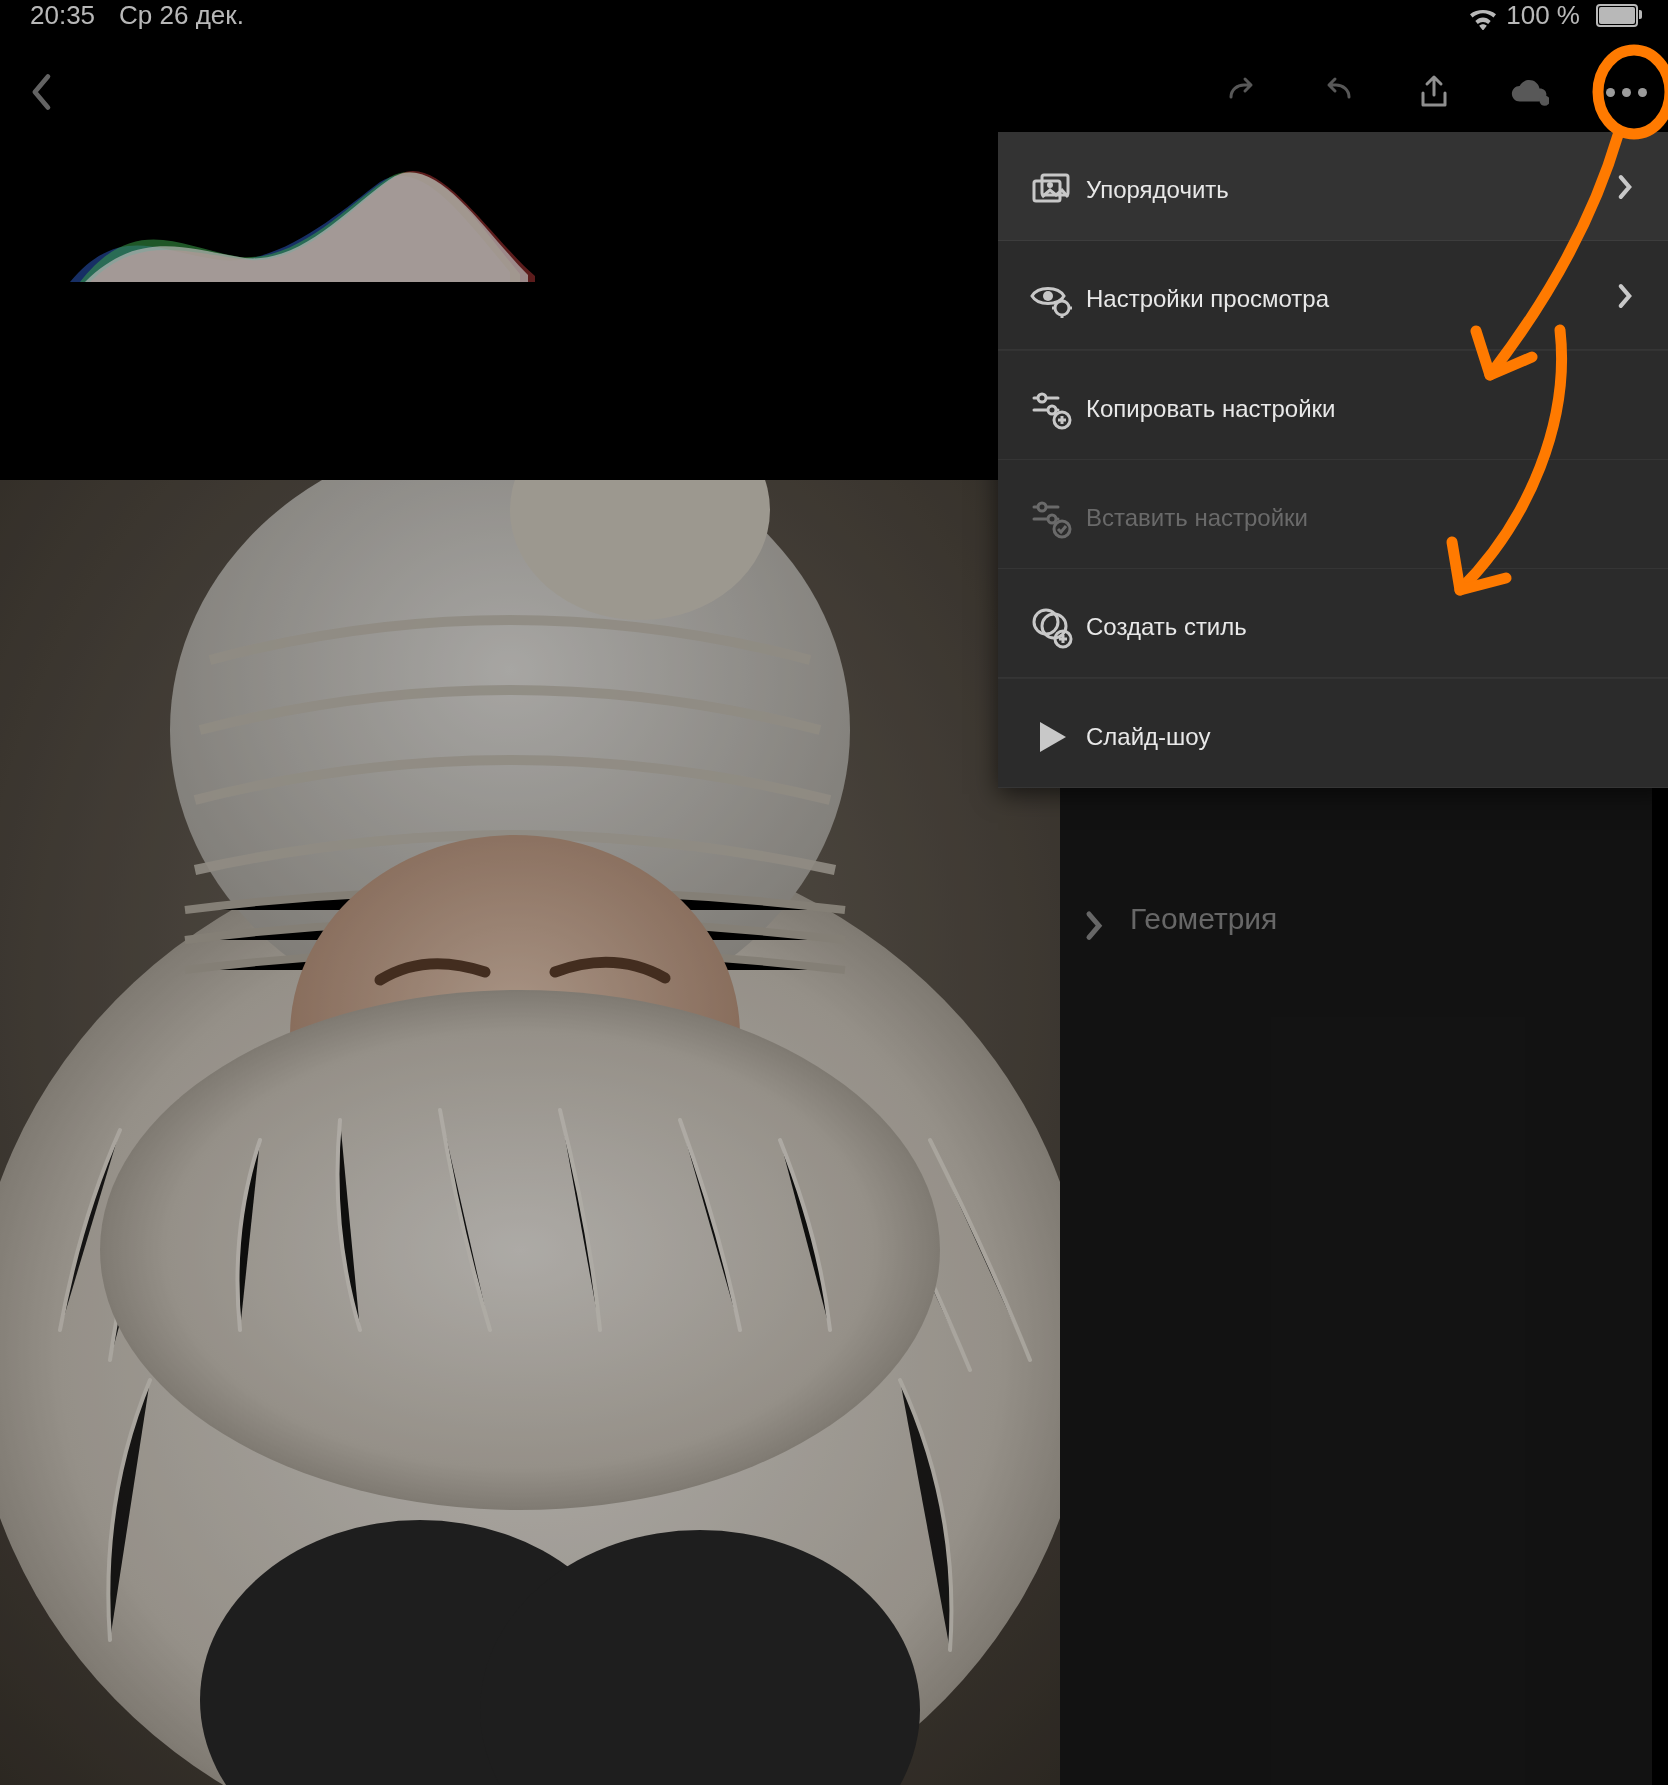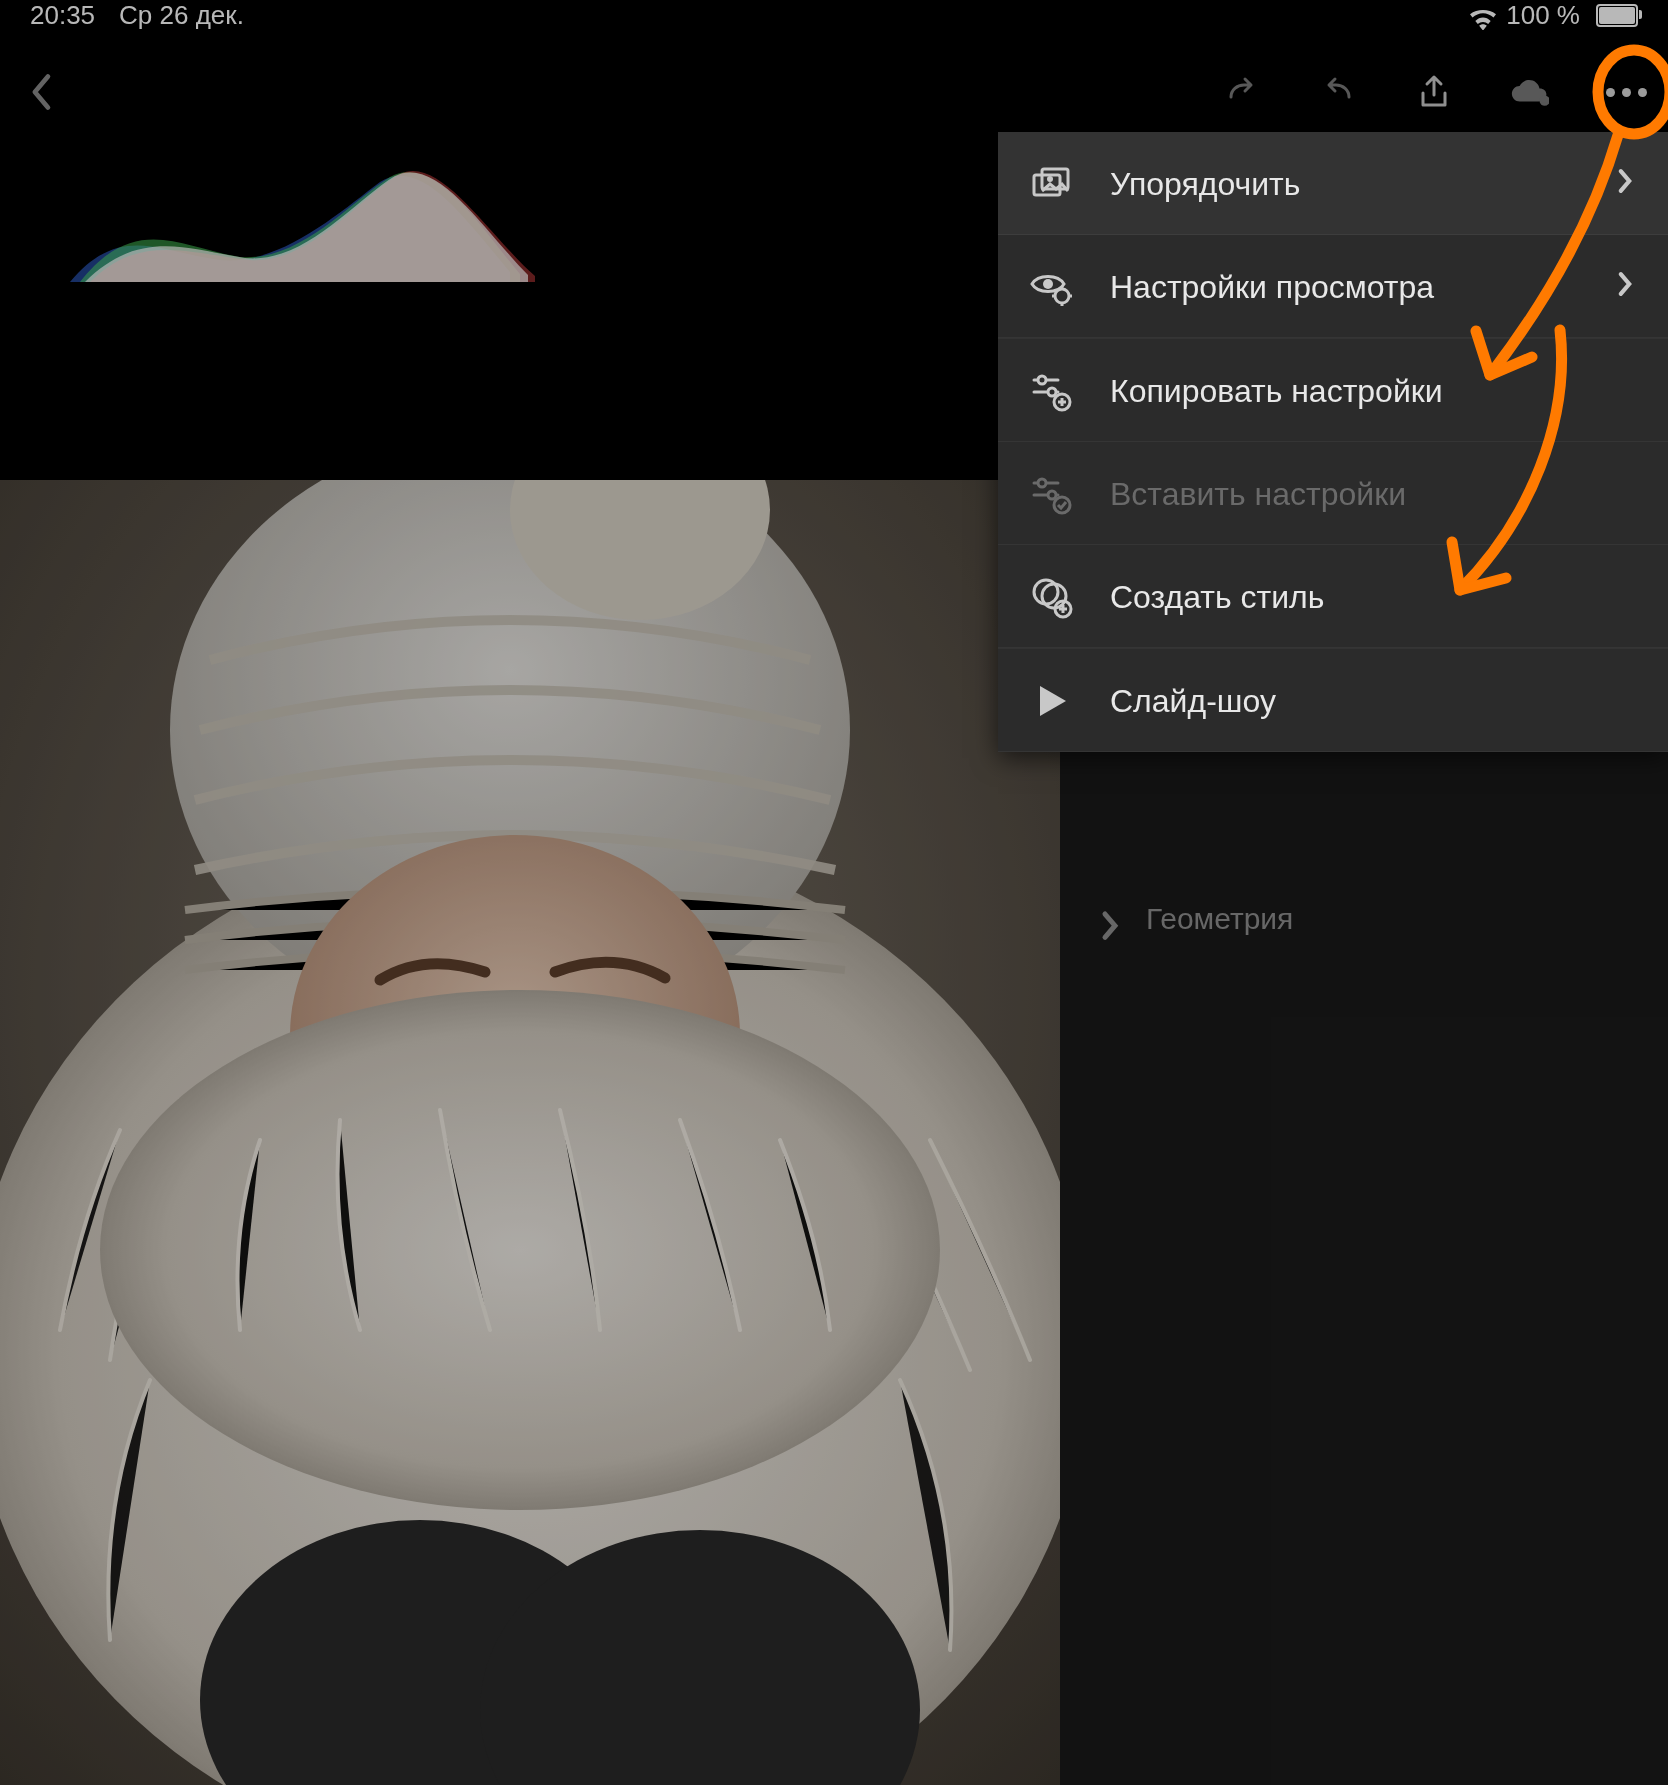--- a/index.html
+++ b/index.html
@@ -19,26 +19,26 @@
   .tb-ico{width:44px;height:44px;display:flex;align-items:center;justify-content:center;color:#8a8a8a}
   .tb-ico svg{width:38px;height:38px}
   .more-dots{display:flex;gap:7px}
   .more-dots span{width:9px;height:9px;border-radius:50%;background:#d8d8d8}
   
   .histogram{position:absolute;left:40px;top:142px;width:530px;height:140px}
   
   .photo{position:absolute;left:0;top:480px;width:1060px;height:1305px;overflow:hidden}
   .photo svg{width:100%;height:100%}
   
-  .side-panel{position:absolute;right:0;top:132px;width:608px;bottom:0;background:#1a1a1a}
+  .side-panel{position:absolute;right:16px;top:132px;width:608px;bottom:0;background:#1a1a1a}
   .panel-row{display:flex;align-items:center;gap:26px;height:94px;padding:0 40px;color:#8f8f8f;font-size:30px}
   .panel-row .chev{width:20px;height:20px}
   
   .menu{position:absolute;right:0;top:132px;width:670px;background:#2b2b2b;box-shadow:0 6px 24px rgba(0,0,0,.6)}
-  .menu-item{display:flex;align-items:center;height:100px;padding:2px 34px 0 30px;gap:36px;font-size:32px;color:#e8e8e8;border-bottom:1px solid rgba(255,255,255,.05)}
+  .menu-item{display:flex;align-items:center;height:100px;padding:8px 34px 0 30px;gap:12px;font-size:24px;color:#e8e8e8;border-bottom:1px solid rgba(255,255,255,.05)}
   .menu-item .ico{width:46px;height:46px;flex:0 0 46px;display:flex;align-items:center;justify-content:center;color:#c8c8c8}
   .menu-item .label{flex:1}
   .menu-item .chev svg{width:18px;height:28px}
   .menu-item.disabled{color:#6a6a6a}
   .menu-item.disabled .ico{color:#6a6a6a}
   .menu-sep{height:0;border-top:1px solid rgba(255,255,255,.04)}
   .menu-item.active{background:#333}
   
   .dim{position:absolute;inset:0;background:rgba(0,0,0,.28);pointer-events:none}
   

